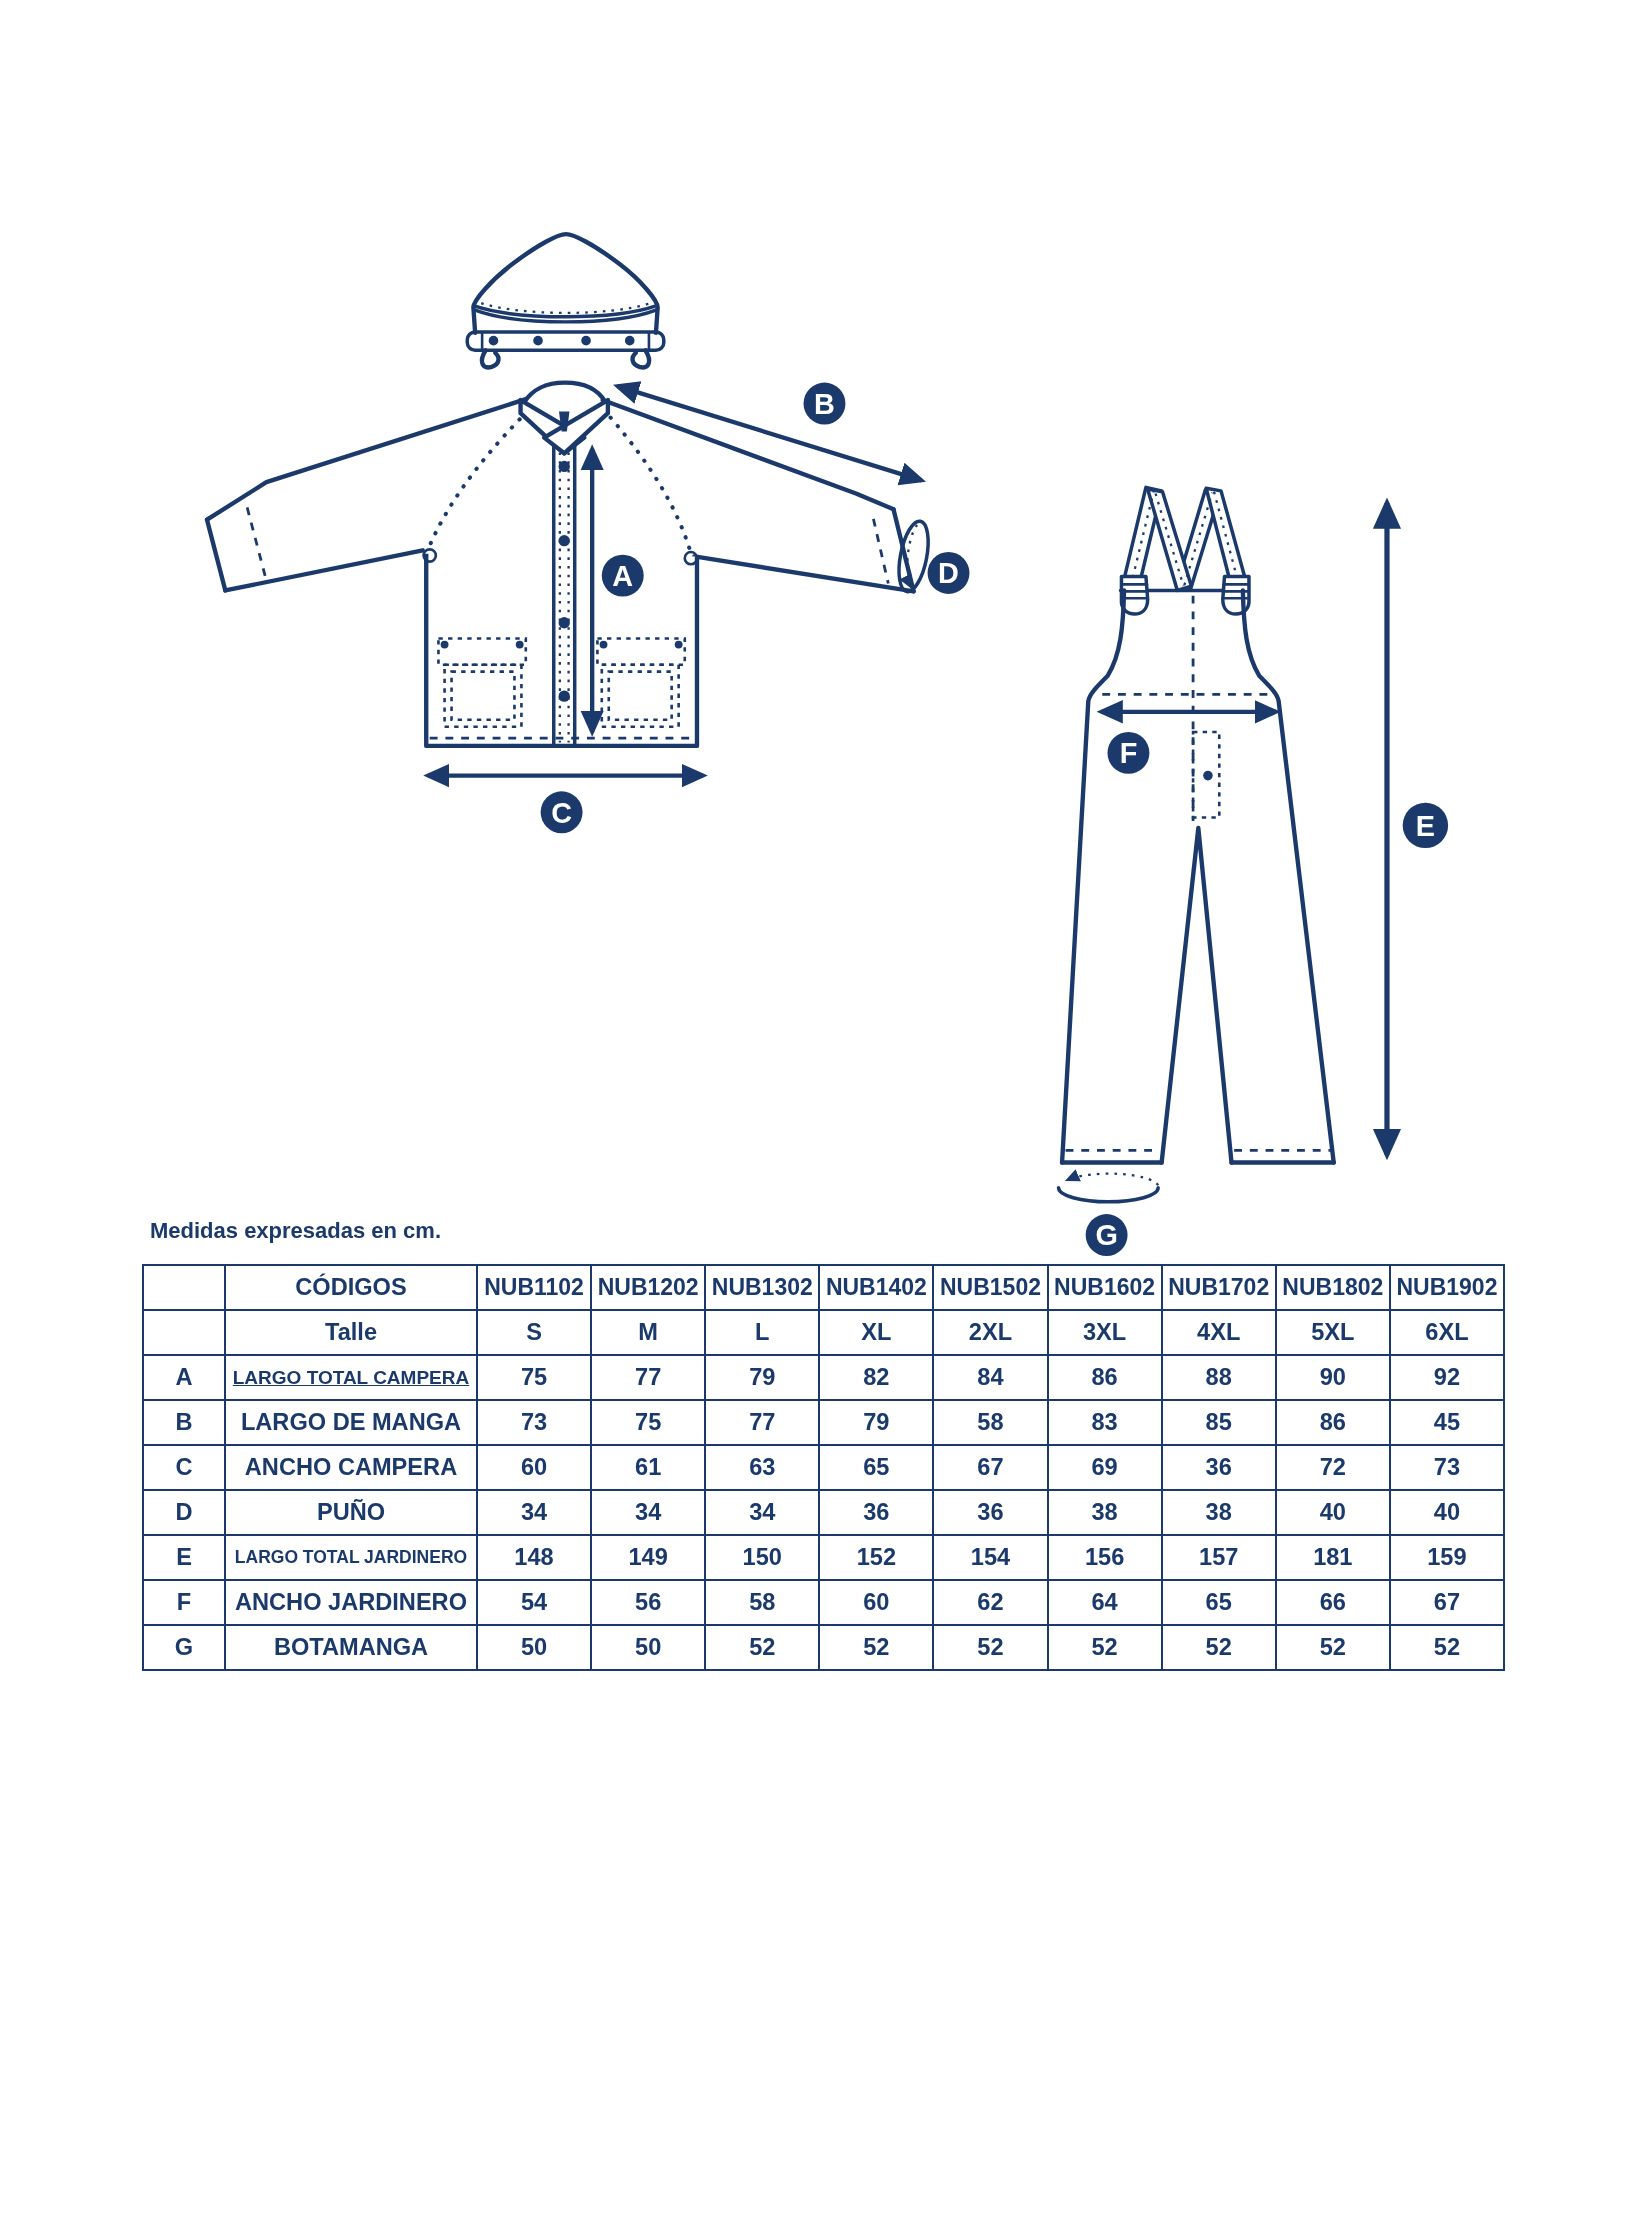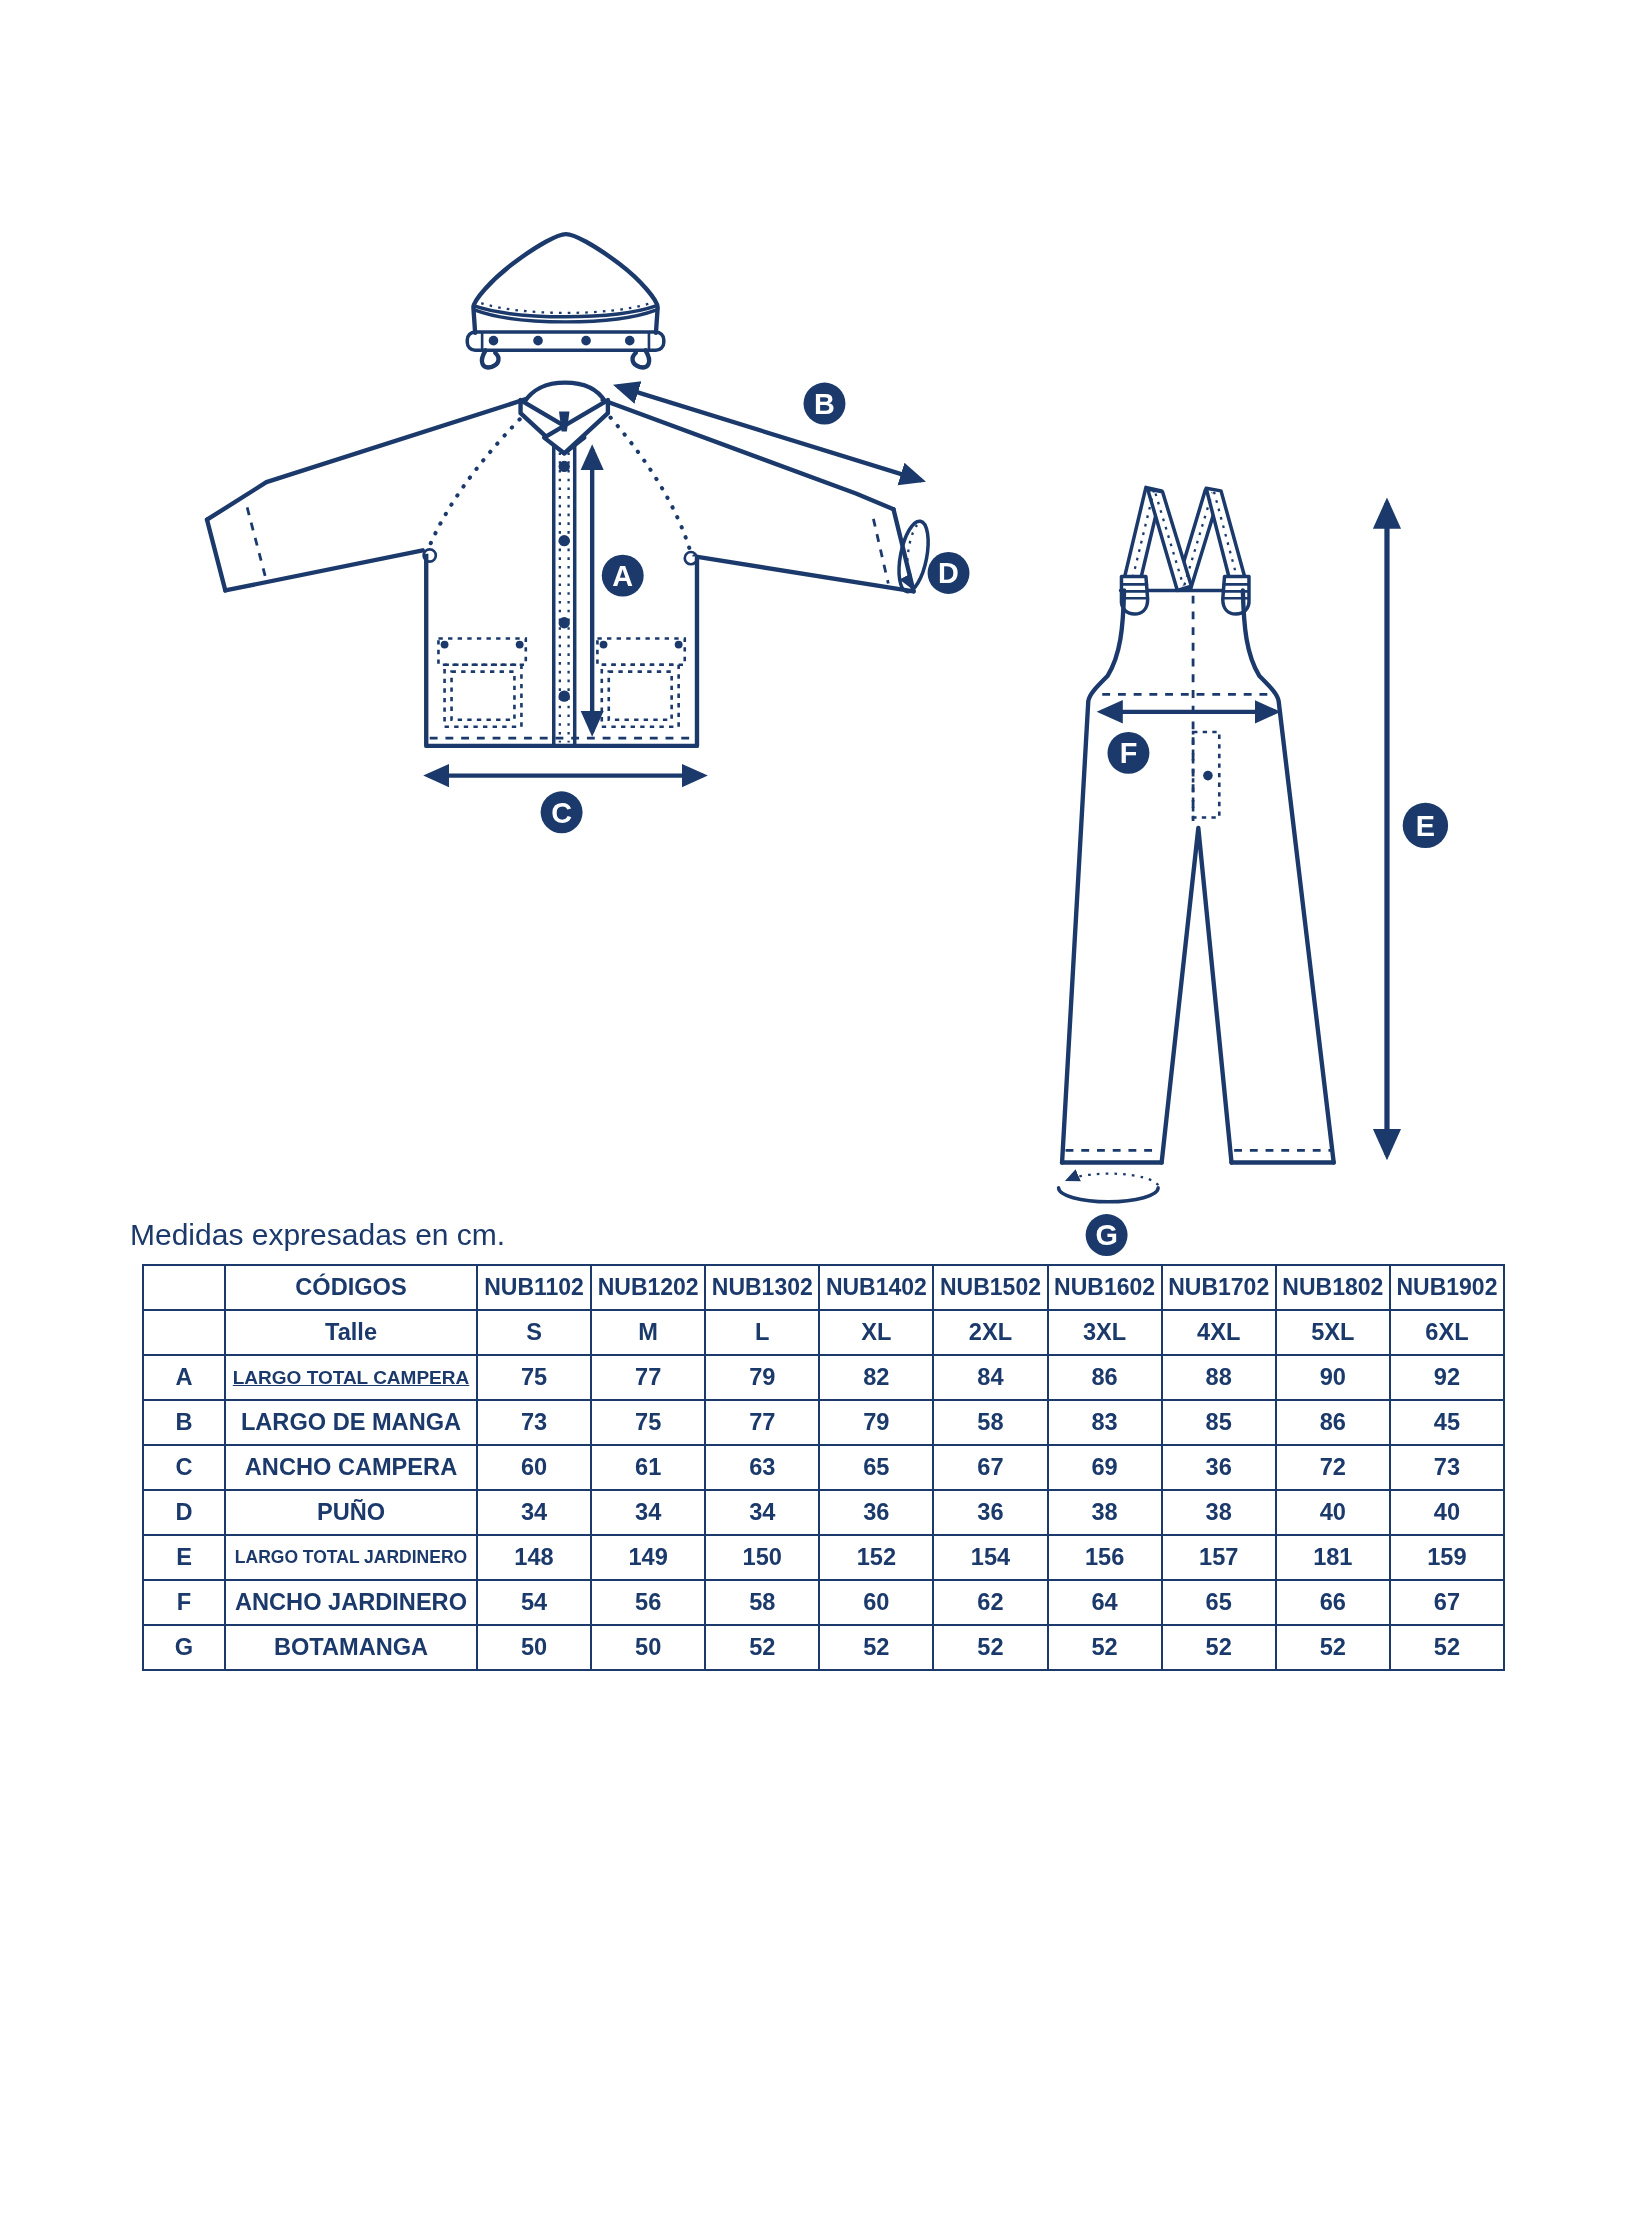--- a/index.html
+++ b/index.html
@@ -19,21 +19,21 @@
   .pdash{fill:none;stroke:var(--navy);stroke-width:3;stroke-dasharray:5 6;}
   .stitch{fill:none;stroke:var(--navy);stroke-width:2.6;stroke-dasharray:3 7;}
   .dot {fill:none;stroke:var(--navy);stroke-width:4.6;stroke-dasharray:0.5 12;stroke-linecap:round;}
   .arrow{fill:none;stroke:var(--navy);stroke-width:5;}
   .arrowE{fill:none;stroke:var(--navy);stroke-width:6;}
   .ndot{fill:var(--navy);}
   .lblc{fill:var(--navy);}
   .lblt{fill:#fff;font-family:"Liberation Sans",sans-serif;font-size:33px;font-weight:bold;text-anchor:middle;}
 
   
-  .title{position:absolute;left:130px;top:1218px;font-size:30px;font-weight:normal;color:var(--navy);}
+  .title{position:absolute;left:150px;top:1218px;font-size:22px;font-weight:bold;color:var(--navy);}
   table.sizes{position:absolute;left:142px;top:1264px;width:1363px;border-collapse:collapse;table-layout:fixed;}
   table.sizes td{border:2.6px solid var(--navy);height:45px;padding:0;text-align:center;vertical-align:middle;
                  font-weight:bold;color:var(--navy);font-size:23.6px;overflow:hidden;white-space:nowrap;}
   td.c-letter{font-size:23.6px;}
   td.c-label{font-size:23px;}
   td.c-label.sm{font-size:19px;text-decoration:underline;}
   td.c-label.xs{font-size:17.5px;}
   td.c-val{font-size:23.6px;}
   td.c-val.code{font-size:23px;text-align:center;}
   col.col-letter{width:82px;}

